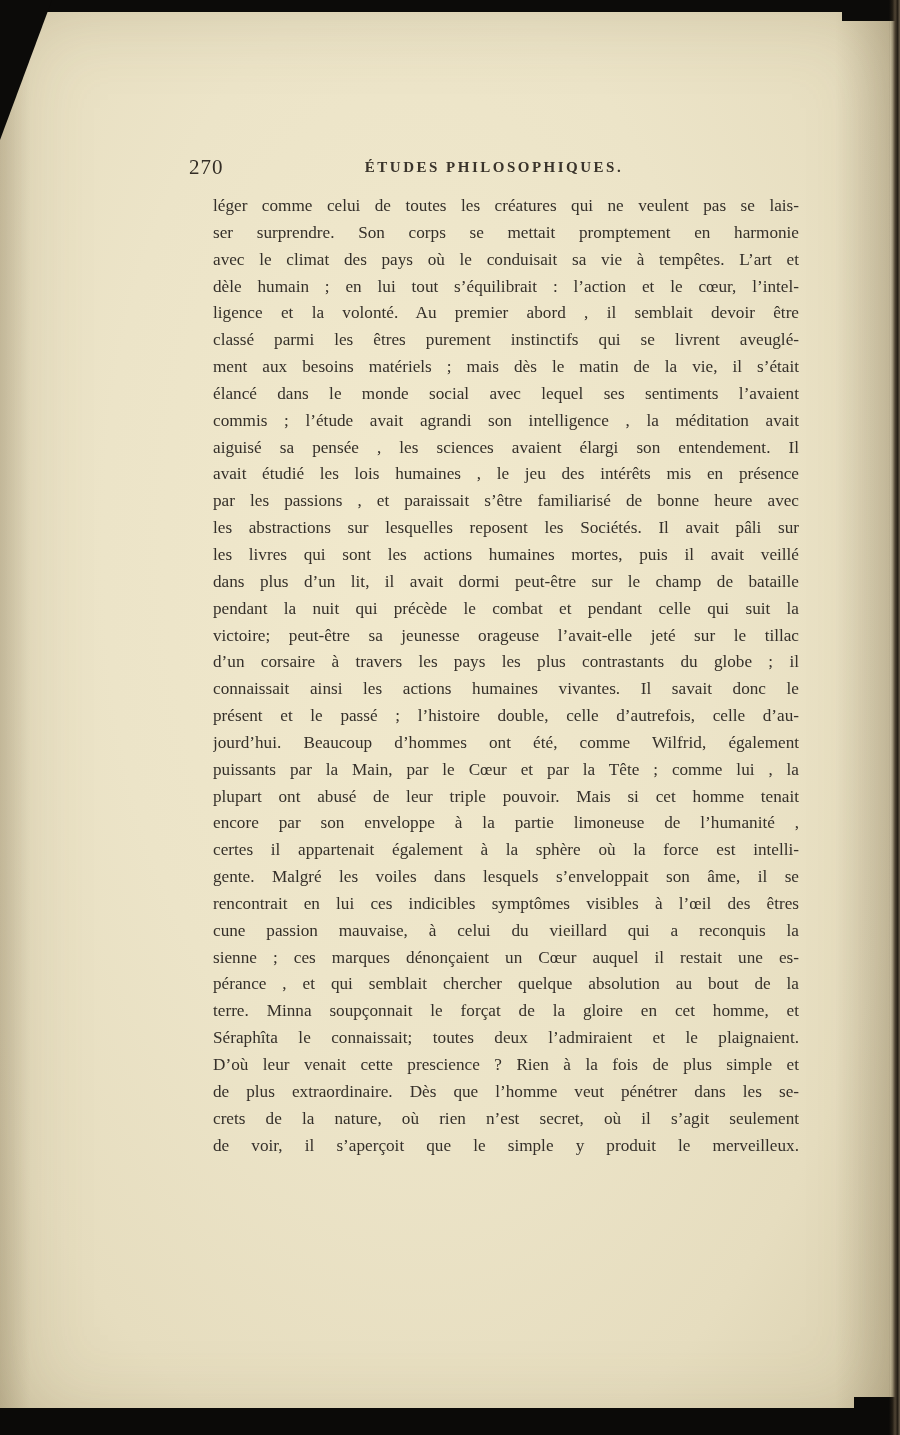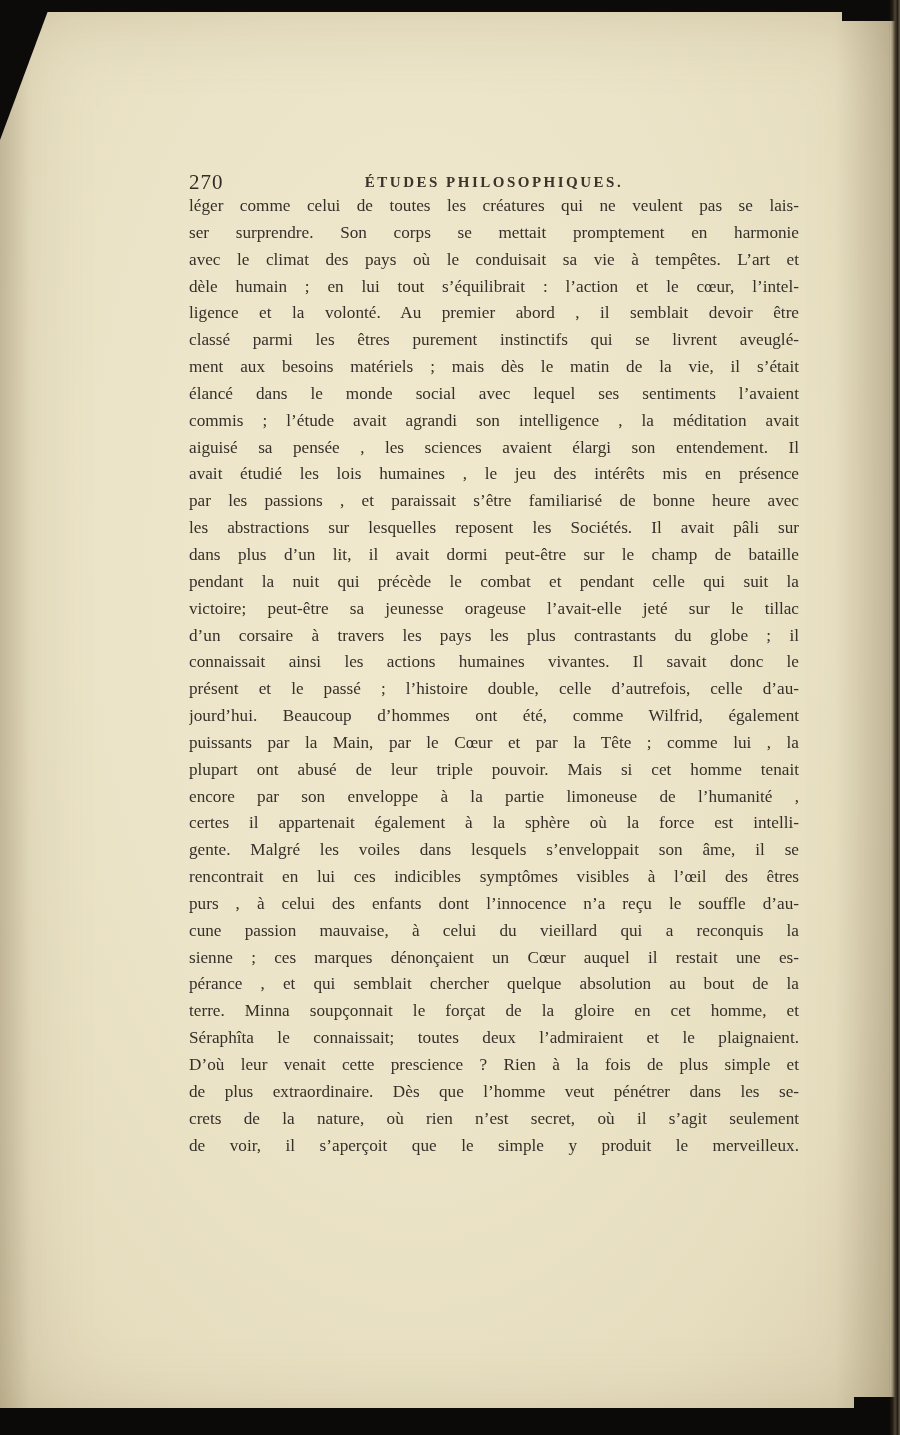--- a/index.html
+++ b/index.html
@@ -56,21 +56,20 @@
     position: absolute; top: 0; bottom: 0; left: 0; width: 30px;
     background: linear-gradient(to right, rgba(95, 78, 48, 0.18) 0%, rgba(95, 78, 48, 0) 100%);
   }
   
   .header {
     position: absolute;
     top: 153px;
     left: 189px;
     width: 610px;
     height: 32px;
-    margin-top: 15px;
   }
   .page-number {
     position: absolute;
     left: 0;
     top: 2px;
     font-size: 21px;
     letter-spacing: 1px;
     color: #332d25;
   }
   .running-title {
@@ -91,20 +90,21 @@
     font-size: 17.2px;
     color: #35302a;
   }
   .text-line {
     height: 26.85px;
     line-height: 26.85px;
     text-align: justify;
     text-align-last: justify;
     overflow: hidden;
     text-rendering: optimizeLegibility;
+    margin-left: 24px;
   }
 </style>
 </head>
 <body>
 
 <div class="page">
 
   <div class="shade-left"></div>
   <div class="shade-right"></div>
 
@@ -127,34 +127,34 @@
       <div class="text-line">dèle humain ; en lui tout s’équilibrait : l’action et le cœur, l’intel-</div>
       <div class="text-line">ligence et la volonté. Au premier abord , il semblait devoir être</div>
       <div class="text-line">classé parmi les êtres purement instinctifs qui se livrent aveuglé-</div>
       <div class="text-line">ment aux besoins matériels ; mais dès le matin de la vie, il s’était</div>
       <div class="text-line">élancé dans le monde social avec lequel ses sentiments l’avaient</div>
       <div class="text-line">commis ; l’étude avait agrandi son intelligence , la méditation avait</div>
       <div class="text-line">aiguisé sa pensée , les sciences avaient élargi son entendement. Il</div>
       <div class="text-line">avait étudié les lois humaines , le jeu des intérêts mis en présence</div>
       <div class="text-line">par les passions , et paraissait s’être familiarisé de bonne heure avec</div>
       <div class="text-line">les abstractions sur lesquelles reposent les Sociétés. Il avait pâli sur</div>
+      <div class="text-line">les livres qui sont les actions humaines mortes, puis il avait veillé</div>
       <div class="text-line">dans plus d’un lit, il avait dormi peut-être sur le champ de bataille</div>
       <div class="text-line">pendant la nuit qui précède le combat et pendant celle qui suit la</div>
       <div class="text-line">victoire; peut-être sa jeunesse orageuse l’avait-elle jeté sur le tillac</div>
       <div class="text-line">d’un corsaire à travers les pays les plus contrastants du globe ; il</div>
       <div class="text-line">connaissait ainsi les actions humaines vivantes. Il savait donc le</div>
       <div class="text-line">présent et le passé ; l’histoire double, celle d’autrefois, celle d’au-</div>
       <div class="text-line">jourd’hui. Beaucoup d’hommes ont été, comme Wilfrid, également</div>
       <div class="text-line">puissants par la Main, par le Cœur et par la Tête ; comme lui , la</div>
       <div class="text-line">plupart ont abusé de leur triple pouvoir. Mais si cet homme tenait</div>
       <div class="text-line">encore par son enveloppe à la partie limoneuse de l’humanité ,</div>
       <div class="text-line">certes il appartenait également à la sphère où la force est intelli-</div>
       <div class="text-line">gente. Malgré les voiles dans lesquels s’enveloppait son âme, il se</div>
       <div class="text-line">rencontrait en lui ces indicibles symptômes visibles à l’œil des êtres</div>
-      <div class="text-line">purs , à celui des enfants dont l’innocence n’a reçu le souffle d’au-</div>
       <div class="text-line">cune passion mauvaise, à celui du vieillard qui a reconquis la</div>
       <div class="text-line">sienne ; ces marques dénonçaient un Cœur auquel il restait une es-</div>
       <div class="text-line">pérance , et qui semblait chercher quelque absolution au bout de la</div>
       <div class="text-line">terre. Minna soupçonnait le forçat de la gloire en cet homme, et</div>
       <div class="text-line">Séraphîta le connaissait; toutes deux l’admiraient et le plaignaient.</div>
       <div class="text-line">D’où leur venait cette prescience ? Rien à la fois de plus simple et</div>
       <div class="text-line">de plus extraordinaire. Dès que l’homme veut pénétrer dans les se-</div>
       <div class="text-line">crets de la nature, où rien n’est secret, où il s’agit seulement</div>
       <div class="text-line">de voir, il s’aperçoit que le simple y produit le merveilleux.</div>
     </div>

